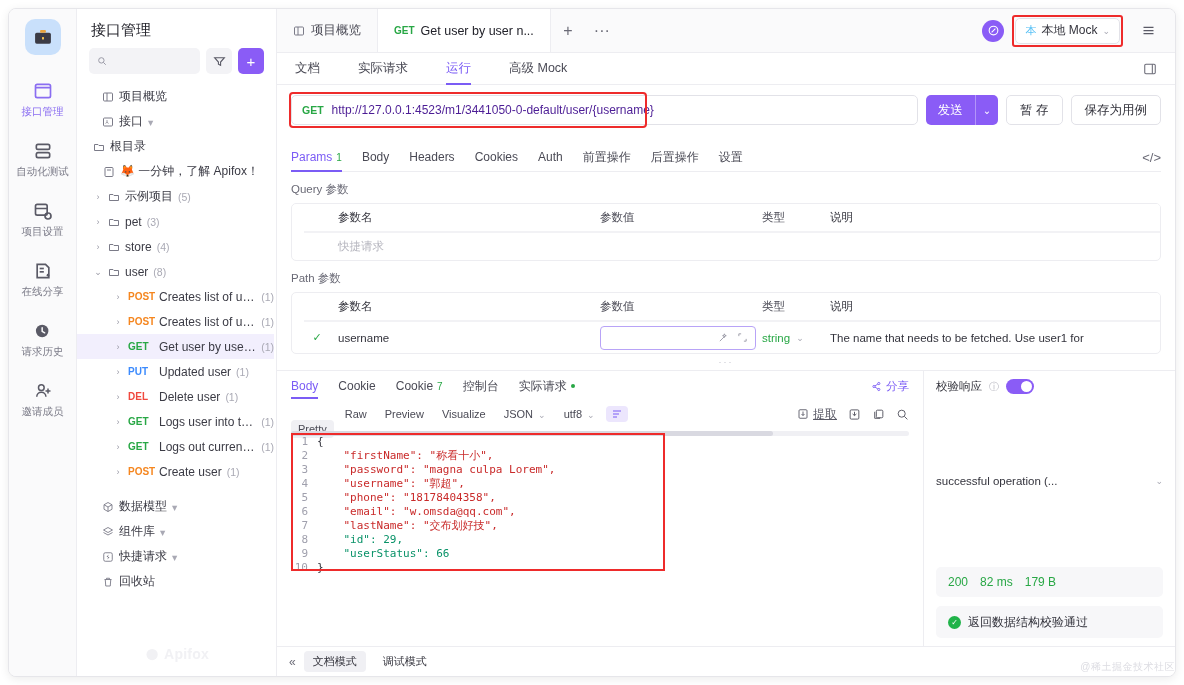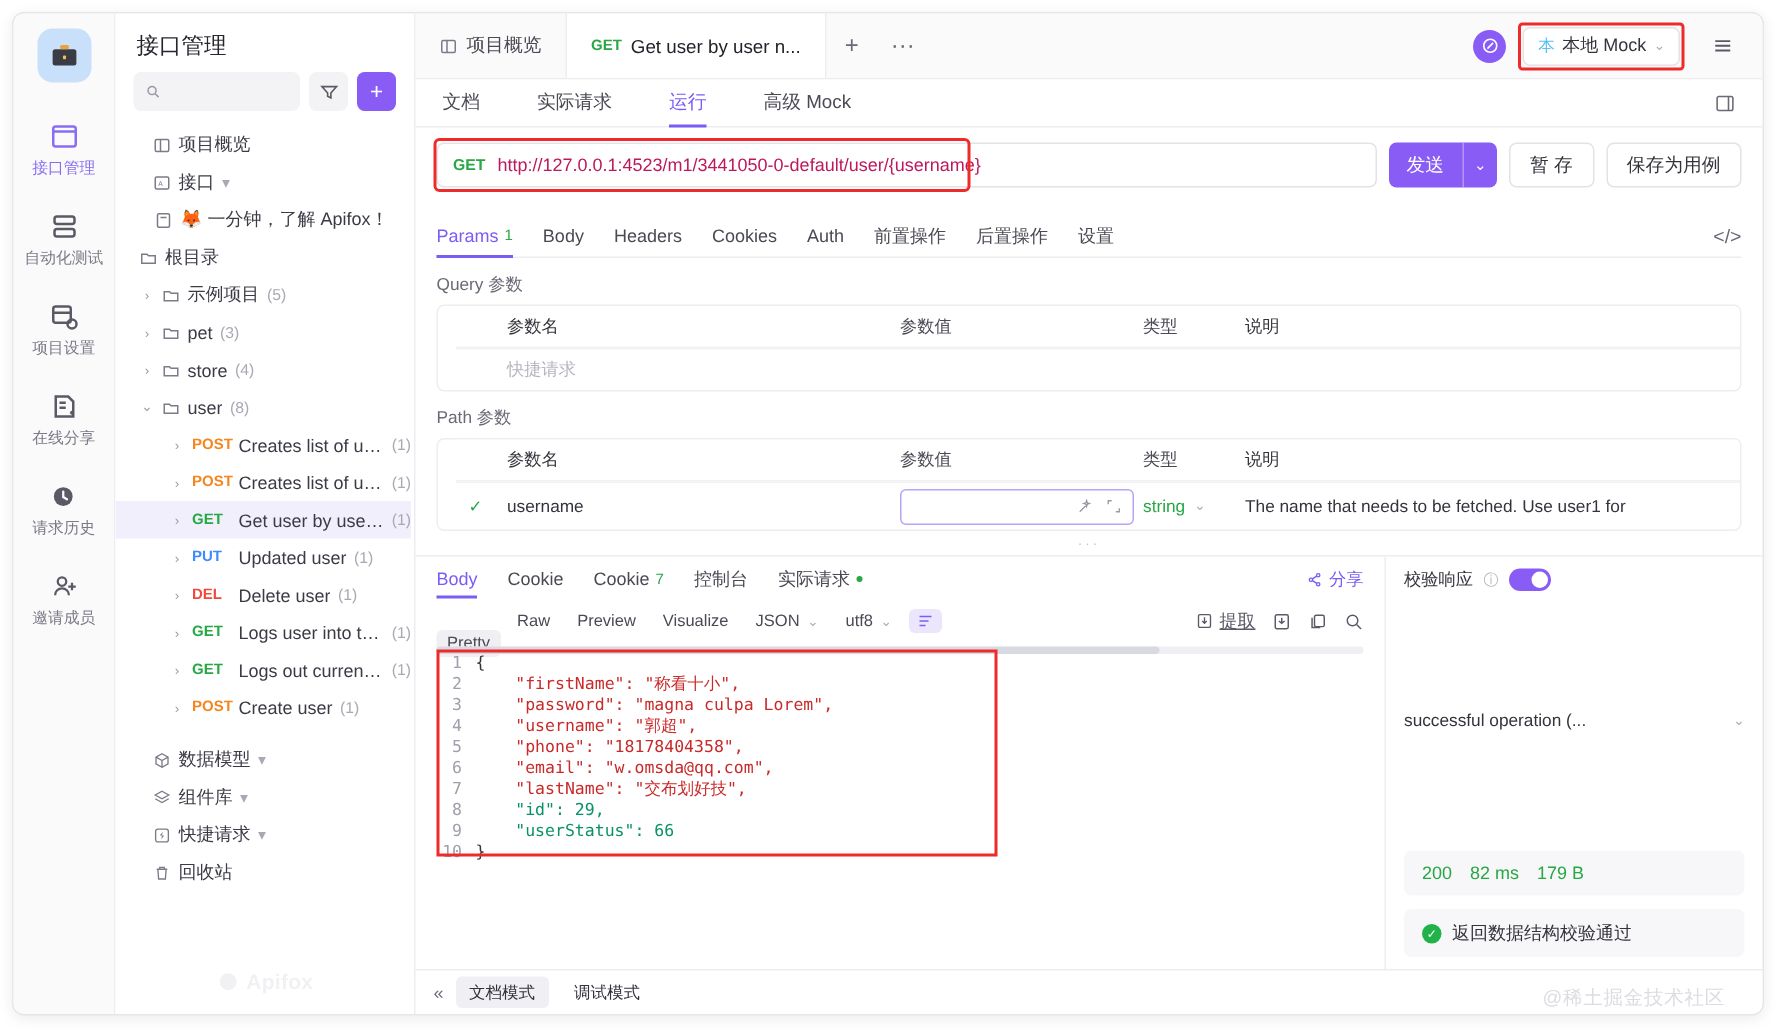--- a/index.html
+++ b/index.html
@@ -150,21 +150,21 @@
   .url-box-wrap { position: relative; flex: 1; display: flex; }
   .url-box {
     flex: 1; height: 30px; background: #fff; border: 1px solid #e2e2e8;
     border-radius: 5px; display: flex; align-items: center; gap: 8px; padding: 0 10px;
   }
   .url-hl {
     position: absolute; left: -2px; top: -3px; width: 358px; height: 36px;
     border: 2px solid #ee2b2b; border-radius: 4px; pointer-events: none;
   }
   .url-method { font-size: 10.5px; font-weight: 700; color: #28a745; }
-  .url-text { font-size: 12px; color: #be185d; font-family: "Liberation Sans", sans-serif;}
+  .url-text { font-size: 12px; color: #4c1d95; font-family: "Liberation Sans", sans-serif;}
   .btn-send {
     height: 30px; background: #8a5cf6; color: #fff; border-radius: 5px;
     display: flex; align-items: center; font-size: 12.5px; cursor: pointer; overflow: hidden;
   }
   .btn-send .lab { padding: 0 12px; }
   .btn-send .div { width: 1px; height: 30px; background: rgba(255,255,255,.35); }
   .btn-send .cv { padding: 0 7px; font-size: 10px; }
   .btn-ghost {
     height: 30px; padding: 0 13px; background: #fff; border: 1px solid #e2e2e8;
     border-radius: 5px; display: flex; align-items: center; font-size: 12.5px;
@@ -268,22 +268,22 @@
   .footer {
     height: 30px; border-top: 1px solid #ededf1; background: #fff;
     display: flex; align-items: center; gap: 8px; padding: 0 12px;
   }
   .collapse { color: #6a6a76; font-size: 12px; cursor: pointer;}
   .mode-btn { font-size: 11px; color: #33333c; padding: 3px 9px; border-radius: 4px; cursor: pointer;}
   .mode-btn.on { background: #f0f0f4; }
   .footer .right { margin-left: auto; display: flex; align-items: center; gap: 13px; color: #6a6a76; font-size: 11.5px; margin-top: 46px;}
   .footer .right .ck { display:flex; align-items:center; gap:4px; cursor:pointer;}
   .watermark-bottom {
-    position: absolute; right: 25px; bottom: 2px;
-    font-size: 13px; color: #dcdce2; user-select: none; letter-spacing: .5px;
+    position: absolute; right: 0; bottom: 2px;
+    font-size: 10px; color: #dcdce2; user-select: none; letter-spacing: .5px;
   }
   svg { display: block; }
 </style>
 </head>
 <body>
 
 <div class="app">
 
   <div class="rail">
     <div class="rail-logo">
@@ -392,33 +392,33 @@
       <div class="tr">
         <span class="caret"></span>
         <svg width="12" height="12" viewBox="0 0 24 24" fill="none" stroke="#7b7b88" stroke-width="2">
           <rect x="3" y="4" width="18" height="16" rx="2"></rect>
             <text x="7" y="16" font-size="9" fill="#7b7b88" stroke="none">A</text>
         </svg>
         <span class="nm">接口</span>
         <span class="cnt">▾</span>
       </div>
 
+      <div class="tr ind1">
+        <svg width="12" height="12" viewBox="0 0 24 24" fill="none" stroke="#7b7b88" stroke-width="2">
+          <path d="M3 7h7l2 2h9v10H3z"></path>
+        </svg>
+        <span class="nm">根目录</span>
+      </div>
+
       <div class="tr ind2">
         <svg width="12" height="12" viewBox="0 0 24 24" fill="none" stroke="#7b7b88" stroke-width="2">
           <rect x="4" y="3" width="16" height="18" rx="2"></rect>
             <line x1="8" y1="8" x2="16" y2="8"></line>
         </svg>
         <span class="nm">🦊 一分钟，了解 Apifox！</span>
-      </div>
-
-      <div class="tr ind1">
-        <svg width="12" height="12" viewBox="0 0 24 24" fill="none" stroke="#7b7b88" stroke-width="2">
-          <path d="M3 7h7l2 2h9v10H3z"></path>
-        </svg>
-        <span class="nm">根目录</span>
       </div>
 
       <div class="tr ind1">
         <span class="caret">›</span>
         <svg width="12" height="12" viewBox="0 0 24 24" fill="none" stroke="#7b7b88" stroke-width="2">
             <path d="M3 7h7l2 2h9v10H3z"></path>
           </svg>
         <span class="nm">示例项目</span>
         <span class="cnt">(5)</span>
       </div>

